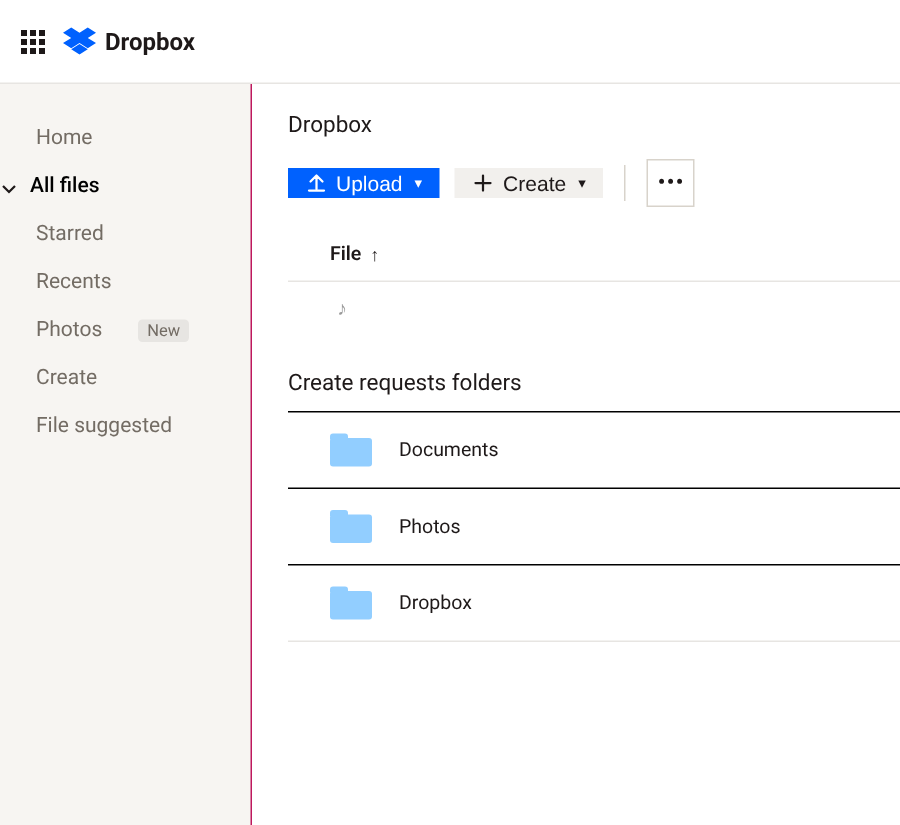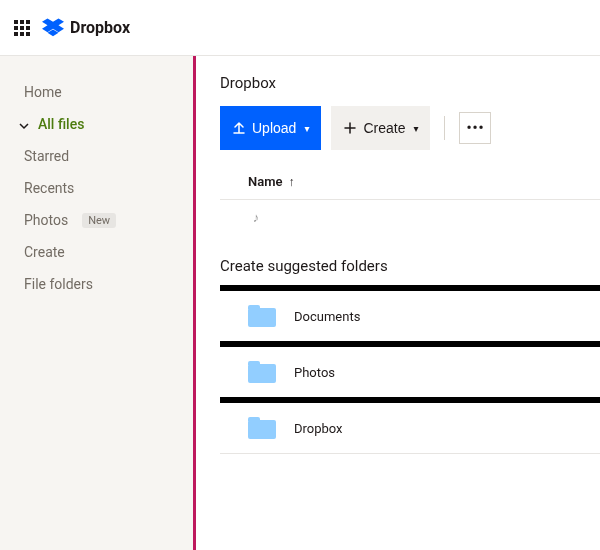--- a/index.html
+++ b/index.html
@@ -14,39 +14,39 @@
   }
   .app-icon-grid {
     width: 16px; height: 16px; display: grid; grid-template-columns: repeat(3,4px);
     grid-template-rows: repeat(3,4px); gap: 2px;
   }
   .app-icon-grid span { background:#1e1919; width:4px; height:4px; }
   .logo { display:flex; align-items:center; gap:6px; font-weight:700; font-size:16px; }
   .logo svg { width:22px; height:22px; }
   .main { display:flex; height: calc(550px - 56px); }
   .sidebar {
-    width: 196px; background:#f7f5f2; border-right:3px solid #be185d;
+    width: 168px; background:#f7f5f2; border-right:1px solid #be185d;
     padding: 20px 0 0 0;
   }
   .sidebar ul { list-style:none; }
   .sidebar li {
     padding: 8px 20px 8px 24px; color:#736c64; font-size:14px;
     display:flex; align-items:center; gap:6px; cursor:pointer;
   }
-  .sidebar li.active { color:#4d7c0f; font-weight:500; padding-left:18px;align-items:flex-end; }
+  .sidebar li.active { color:#000000; font-weight:500; padding-left:0;align-items:flex-end; }
   .chev { display:inline-flex; width:14px; }
   .badge-new {
     background:#e7e5e2; color:#736c64; font-size:11px; padding:1px 6px;
-    border-radius:3px; margin-left:8px;
+    border-radius:3px; margin-left:18px;
   }
   .content { flex:1; padding: 18px 0 0 24px; overflow:auto; }
   .breadcrumb { font-size:15px; margin-bottom:14px; }
   .toolbar { display:flex; align-items:center; gap:10px; margin-bottom:18px; }
   .btn {
-    display:inline-flex; align-items:center; gap:6px; height:44px;
+    display:inline-flex; align-items:center; gap:6px; height:20px;
     padding:0 12px; font-size:14px; border:none; cursor:pointer;
     background:#f2f0ed; color:#1e1919;
   }
   .btn.primary { background:#0061fe; color:#fff; }
   .btn .chev-down { font-size:10px; margin-left:2px; }
   .vsep { width:1px; height:24px; background:#d8d3cb; margin:0 4px; }
   .more-btn {
     width:32px; height:32px; display:inline-flex; align-items:center;
     justify-content:center; background:#fff; cursor:pointer;
     border:1px solid #d8d3cb;
@@ -59,21 +59,21 @@
   .arrow-up { font-size:12px; }
   .file-row {
     display:flex; align-items:center; gap:12px; padding:10px 0 28px 28px;
     font-size:13px;
   }
   .audio-icon { color:#9b9b9b; font-size:13px; width:16px; text-align:center; }
   .section-title { font-size:15px; margin:4px 0 10px 0; }
   .suggest-list {}
   .suggest-row {
     display:flex; align-items:center; gap:18px; padding:14px 0 14px 28px;
-    border-top:6px solid #000000; font-size:13px; cursor:pointer;
+    border-top:1px solid #000000; font-size:13px; cursor:pointer;
   }
   .suggest-row:last-child { border-bottom:1px solid #e7e5e2; }
   .folder-icon { width:28px; height:22px; position:relative; }
   .folder-icon::before {
     content:""; position:absolute; top:0; left:0; width:12px; height:4px;
     background:#92ceff; border-radius:2px 2px 0 0;
   }
   .folder-icon::after {
     content:""; position:absolute; top:3px; left:0; width:28px; height:19px;
     background:#92ceff; border-radius:2px;
@@ -123,21 +123,21 @@
         <span>Recents</span>
       </li>
       <li>
         <span>Photos</span>
         <span class="badge-new">New</span>
       </li>
       <li>
         <span>Create</span>
       </li>
       <li>
-        <span>File folders</span>
+        <span>File suggested</span>
       </li>
     </ul>
   </nav>
 
   <section class="content">
     <div class="breadcrumb">Dropbox</div>
 
     <div class="toolbar">
       <button class="btn primary">
         <svg width="14" height="14" viewBox="0 0 14 14">
@@ -153,29 +153,29 @@
         <span>Create</span>
         <span class="chev-down">▾</span>
       </button>
       <div class="vsep"></div>
       <div class="more-btn">
         <span class="more-dots">•••</span>
       </div>
     </div>
 
     <div class="col-header">
-      <span>Name</span>
+      <span>File</span>
       <span class="arrow-up">↑</span>
     </div>
 
     <div class="file-row">
       <span class="audio-icon">♪</span>
     </div>
 
-    <div class="section-title">Create suggested folders</div>
+    <div class="section-title">Create requests folders</div>
 
     <div class="suggest-list">
       <div class="suggest-row">
         <span class="folder-icon"></span>
         <span>Documents</span>
       </div>
       <div class="suggest-row">
         <span class="folder-icon"></span>
         <span>Photos</span>
       </div>

